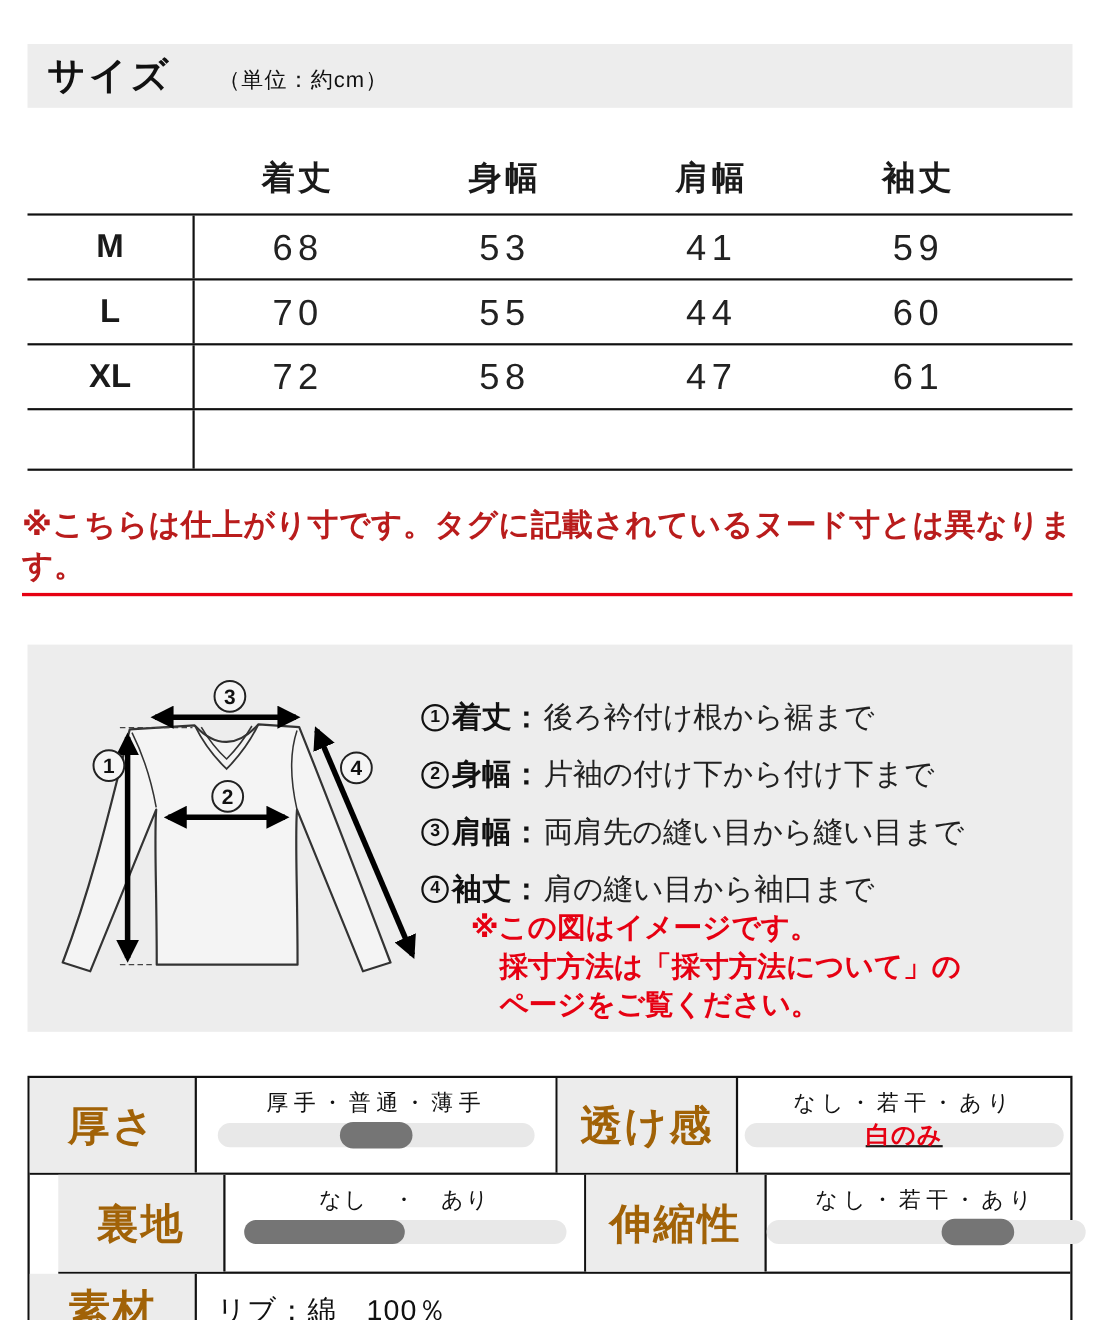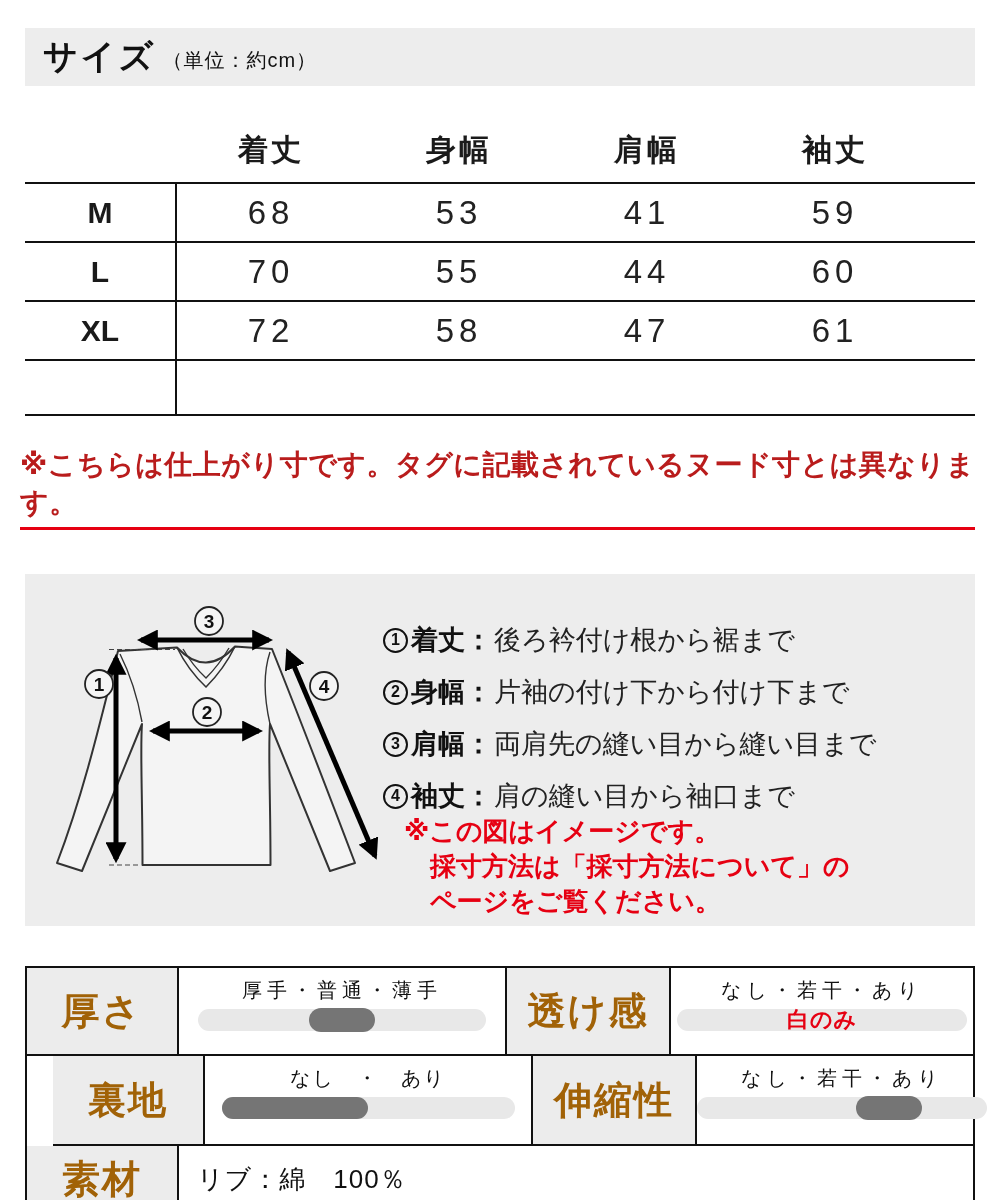--- a/index.html
+++ b/index.html
@@ -1,21 +1,21 @@
 <!DOCTYPE html>
 <html><head>
 <meta charset="utf-8">
 <style>
   * { box-sizing: border-box; margin: 0; padding: 0; }
   html,body { width:1001px; height:1200px; background:#fff; }
   body { font-family:"Liberation Sans","DejaVu Sans",sans-serif; color:#1a1a1a; overflow:hidden; }
   .content { width:950px; margin-left:25px; }
 
   
-  .title-bar { margin-top:28px; height:58px; background:#ededed; display:flex; align-items:center; padding-left:18px; }
+  .title-bar { margin-top:40px; height:58px; background:#ededed; display:flex; align-items:center; padding-left:18px;gap:36px; }
   .title-main { font-size:34px; font-weight:bold; letter-spacing:3px; color:#111; }
   .title-unit { font-size:20px; color:#111; margin-left:6px; padding-top:6px; letter-spacing:1px; }
 
   
   .size-table { margin-top:33px; }
   .st-row { display:flex; width:950px; height:59px; align-items:center; }
   .st-row.header { height:63px; border-bottom:0; }
   .st-row.data { border-top:2px solid #111; }
   .st-row.empty { height:57px; border-top:2px solid #111; border-bottom:2px solid #111; }
   .st-size { width:152px; text-align:center; font-weight:bold; font-size:30px; align-self:stretch; display:flex; align-items:center; justify-content:center; }
@@ -29,38 +29,38 @@
   .finish-note { margin-top:30px; margin-left:-5px; width:fit-content; color:#b91c1c; font-size:28px; font-weight:bold; letter-spacing:0.5px; padding-bottom:5px; border-bottom:3px solid #e60012; }
 
   
   .diagram-panel { margin-top:44px; height:352px; background:#ededed; position:relative; }
   .shirt-svg { position:absolute; left:0; top:0; }
   .legend { position:absolute; left:358px; top:40px; }
   .legend-line { height:52px; display:flex; align-items:center; font-size:27px; color:#222; }
   .cnum { display:inline-flex; width:25px; height:25px; border:2px solid #111; border-radius:50%; align-items:center; justify-content:center; font-size:16px; font-weight:bold; color:#111; margin-right:3px; flex:none; }
   .legend-label { font-weight:bold; color:#111; }
   .legend-desc { margin-left:2px; }
-  .diagram-note { position:absolute; left:379px; top:240px; color:#e60012; font-size:26px; font-weight:bold; line-height:35px; }
+  .diagram-note { position:absolute; left:403px; top:240px; color:#e60012; font-size:26px; font-weight:bold; line-height:35px; }
   .diagram-note .indent { padding-left:26px; }
 
   
   .spec-table { margin-top:40px; width:950px; border:2px solid #111; }
   .sp-row { display:flex; }
   .sp-row1 { height:88px; border-bottom:2px solid #111; }
   .sp-row2 { height:90px; border-bottom:2px solid #111;margin-left:26px; }
   .sp-row3 { height:67px; }
   .sp-h { width:152px; background:#ececec; border-right:2px solid #111; display:flex; align-items:center; justify-content:center; font-size:38px; font-weight:bold; letter-spacing:2px; color:#a16207; flex:none; }
   .sp-h.right { width:164px; }
   .sp-v { width:328px; border-right:2px solid #111; display:flex; flex-direction:column; align-items:center; padding-top:9px; flex:none; }
   .sp-v.last { width:auto; flex:1; border-right:0; }
   .scale-text { font-size:20px; letter-spacing:5px; color:#111; }
   .scale-text.wide { letter-spacing:2px; }
   .track { position:relative; width:288px; height:22px; background:#e8e8e8; border-radius:11px; margin-top:5px; }
   .track.w293 { width:293px; }
-  .track.w290 { width:290px; }
+  .track.w290 { width:290px;text-decoration:underline; }
   .thumb { position:absolute; top:-1px; width:66px; height:24px; border-radius:12px; background:#757575; }
   .thumb.center { left:calc(50% - 33px); }
   .thumb.pos66 { left:159px; }
   .fill-left { position:absolute; left:0; top:0; width:146px; height:22px; border-radius:11px; background:#757575; }
   .track-note { width:100%; height:100%; display:flex; align-items:center; justify-content:center; color:#e60012; font-size:22px; font-weight:bold; letter-spacing:1px; }
   .material-cell { flex:1; display:flex; flex-direction:column; justify-content:center; padding-left:18px; font-size:26px; line-height:33px; color:#111; letter-spacing:1px; }
 </style>
 </head>
 <body>
 

